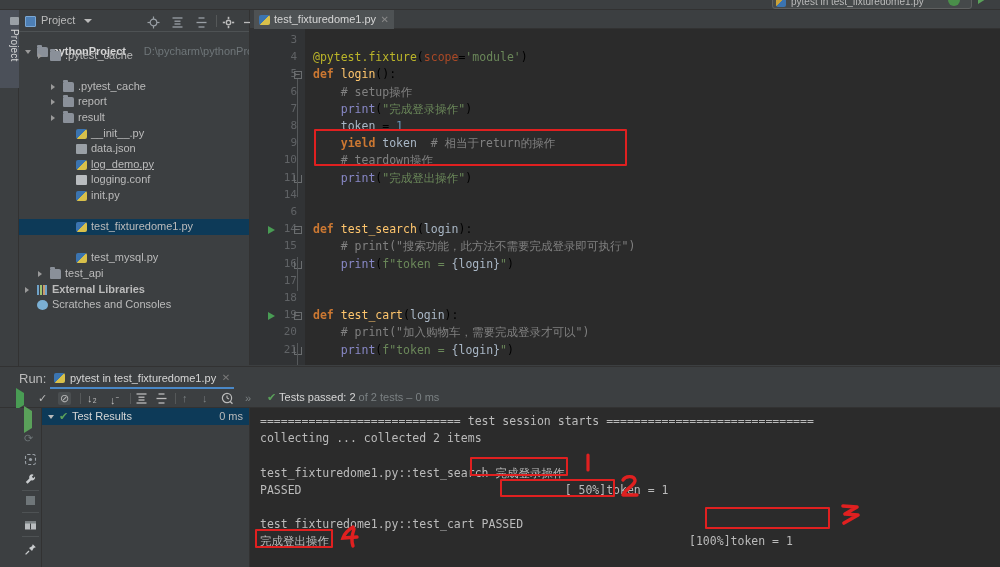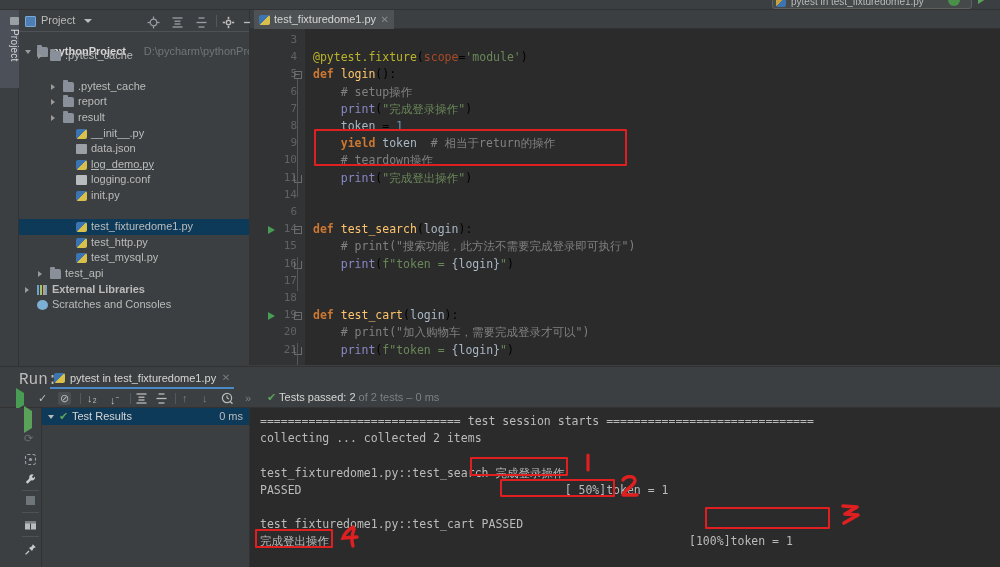--- a/index.html
+++ b/index.html
@@ -178,21 +178,21 @@
   .kwarg { color: #aa4926; }
   .fstr-br { color: #a9b7c6; }
 
   
   .runwin {
     position: absolute; left: 0; top: 366px; width: 1000px; height: 201px;
     background: #3c3f41; border-top: 1px solid #323232;
   }
   .run-tabrow { position: relative; height: 22px; }
   .run-label {
-    position: absolute; left: 19px; top: 4px; color: #bbbbbb; font-size: 16px; font-family: Liberation Mono, monospace;
+    position: absolute; left: 19px; top: 4px; color: #bbbbbb; font-size: 13px;
   }
   .run-tab {
     position: absolute; left: 50px; top: 0; height: 22px; line-height: 22px;
     color: #d6d6d6; font-size: 11px; padding: 0 18px 0 20px;
     border-bottom: 2px solid #4a88c7;
   }
   .run-tab .ico-py { position: absolute; left: 4px; top: 6px; width: 11px; height: 10px; }
   .run-tab .x { position: absolute; right: 4px; top: 6px; color: #7a7a7a; font-size: 10px; line-height: 10px; }
 
   .run-toolbar {
@@ -369,24 +369,20 @@
           <span class="ico ico-conf" style="left: 57px;"></span>
           <span class="lbl" style="left: 72px;">logging.conf</span>
         </div>
         <div class="row" style="top: 156px; position: absolute; left: 0px; right: 0px;">
           <span class="ico ico-py" style="left: 57px;"></span>
           <span class="lbl" style="left: 72px;">init.py</span>
         </div>
         <div class="row sel" style="top: 187.2px; position: absolute; left: 0px; right: 0px;">
           <span class="ico ico-py" style="left: 57px;"></span>
           <span class="lbl" style="left: 72px;">test_fixturedome1.py</span>
-        </div>
-        <div class="row" style="top: 202.8px; position: absolute; left: 0px; right: 0px;">
-          <span class="ico ico-py" style="left: 57px;"></span>
-          <span class="lbl" style="left: 72px;">test_http.py</span>
         </div>
         <div class="row" style="top: 218.4px; position: absolute; left: 0px; right: 0px;">
           <span class="ico ico-py" style="left: 57px;"></span>
           <span class="lbl" style="left: 72px;">test_mysql.py</span>
         </div>
         <div class="row" style="top: 234px; position: absolute; left: 0px; right: 0px;">
           <span class="arrow" style="left: 19px;"></span>
           <span class="ico ico-folder" style="left: 31px;"></span>
           <span class="lbl" style="left: 46px;">test_api</span>
         </div>

